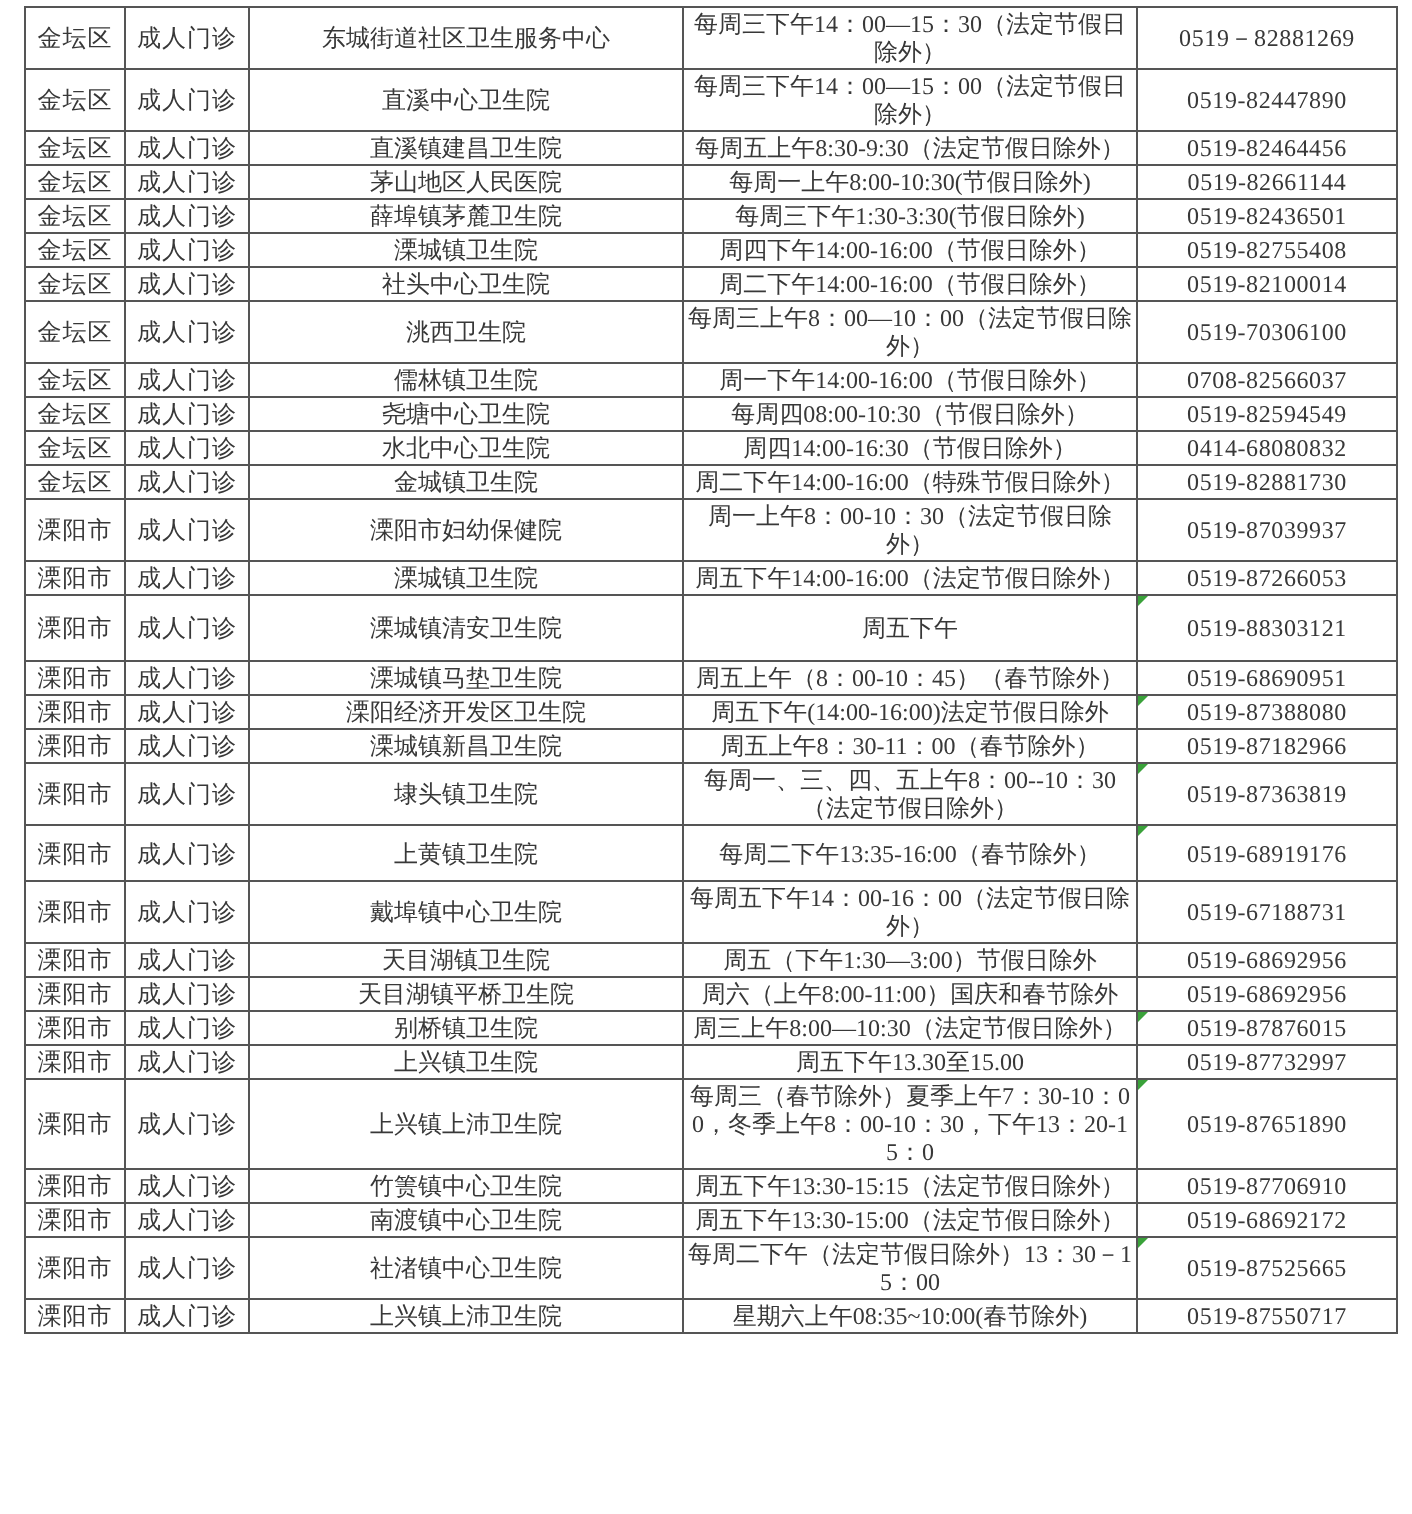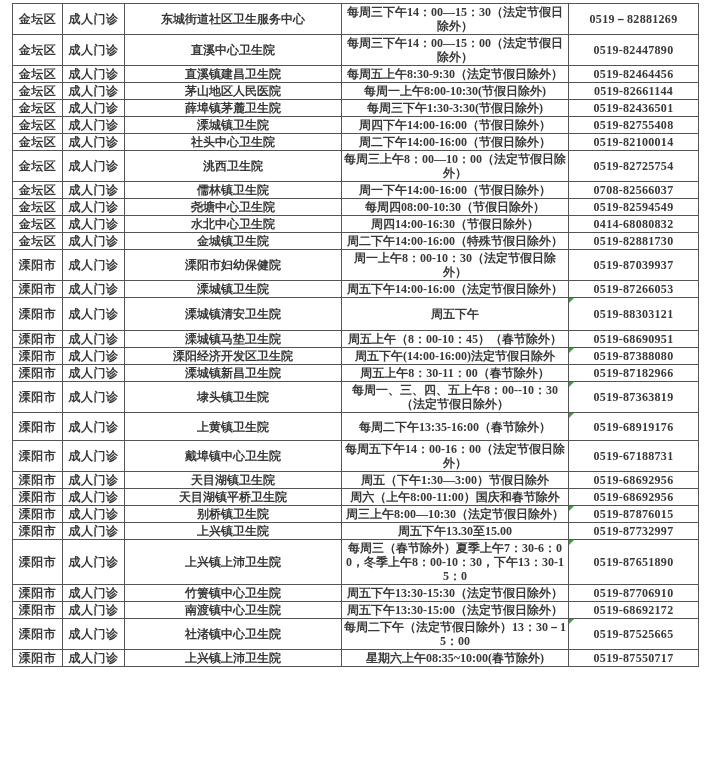--- a/index.html
+++ b/index.html
@@ -8,21 +8,20 @@
     background:#ffffff;
     font-family:"Liberation Serif","DejaVu Serif",serif;
   }
   .page { position:relative; width:706px; height:757px; overflow:hidden; }
 
   table.sched {
     border-collapse:collapse;
     table-layout:fixed;
     margin:3px 0 16px 12px;
     width:686px;
-    font-weight:bold;
   }
   table.sched td {
     border:1px solid #555;
     color:#383838;
     font-size:12px;
     line-height:14px;
     text-align:center;
     vertical-align:middle;
     padding:1px 1px;
     overflow:hidden;
@@ -130,21 +129,21 @@
       <span class="phone-text">0519-82100014</span>
     </td>
   </tr>
         <tr>
     <td class="c-district">金坛区</td>
     <td class="c-type">成人门诊</td>
     <td class="c-name">洮西卫生院</td>
     <td class="c-sched">每周三上午8：00—10：00（法定节假日除外）</td>
     <td class="c-phone">
       
-      <span class="phone-text">0519-82725754</span>
+      <span class="phone-text">0519-70306100</span>
     </td>
   </tr>
         <tr>
     <td class="c-district">金坛区</td>
     <td class="c-type">成人门诊</td>
     <td class="c-name">儒林镇卫生院</td>
     <td class="c-sched">周一下午14:00-16:00（节假日除外）</td>
     <td class="c-phone">
       
       <span class="phone-text">0708-82566037</span>
@@ -307,31 +306,31 @@
     <td class="c-sched">周五下午13.30至15.00</td>
     <td class="c-phone">
       
       <span class="phone-text">0519-87732997</span>
     </td>
   </tr>
         <tr>
     <td class="c-district">溧阳市</td>
     <td class="c-type">成人门诊</td>
     <td class="c-name">上兴镇上沛卫生院</td>
-    <td class="c-sched">每周三（春节除外）夏季上午7：30-6：00，冬季上午8：00-10：30，下午13：30-15：0</td>
+    <td class="c-sched">每周三（春节除外）夏季上午7：30-10：00，冬季上午8：00-10：30，下午13：20-15：0</td>
     <td class="c-phone">
       <span class="marker"></span>
       <span class="phone-text">0519-87651890</span>
     </td>
   </tr>
         <tr>
     <td class="c-district">溧阳市</td>
     <td class="c-type">成人门诊</td>
     <td class="c-name">竹箦镇中心卫生院</td>
-    <td class="c-sched">周五下午13:30-15:30（法定节假日除外）</td>
+    <td class="c-sched">周五下午13:30-15:15（法定节假日除外）</td>
     <td class="c-phone">
       
       <span class="phone-text">0519-87706910</span>
     </td>
   </tr>
         <tr>
     <td class="c-district">溧阳市</td>
     <td class="c-type">成人门诊</td>
     <td class="c-name">南渡镇中心卫生院</td>
     <td class="c-sched">周五下午13:30-15:00（法定节假日除外）</td>

